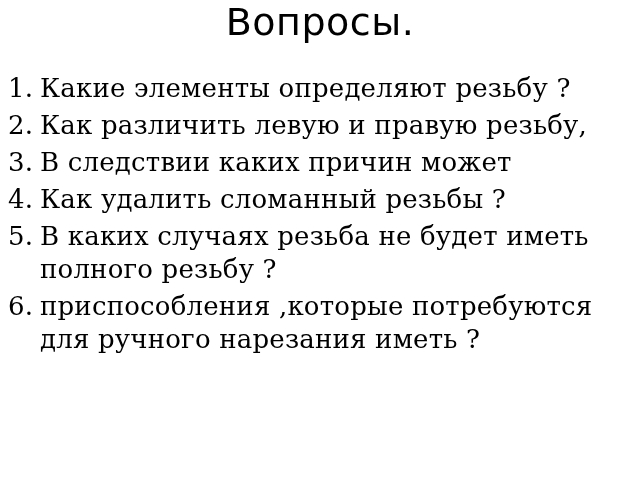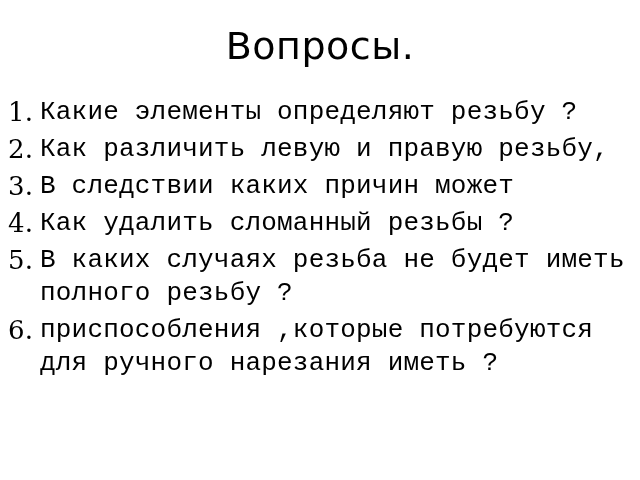--- a/index.html
+++ b/index.html
@@ -18,21 +18,20 @@
     height: 480px;
     background: #ffffff;
     color: #000000;
   }
   .title {
     font-family: "DejaVu Sans", sans-serif;
     font-size: 38px;
     line-height: 44px;
     font-weight: 400;
     text-align: center;
-    margin-top: 24px;
     color: #000000;
     letter-spacing: 0.5px;
   }
   .q-list {
     margin-top: 28px;
     font-family: "DejaVu Serif", serif;
     font-size: 26px;
     color: #000000;
     letter-spacing: 0.2px;
   }
@@ -44,21 +43,20 @@
   }
   .q-num {
     flex: none;
     width: 32px;
     line-height: 33px;
   }
   .q-text {
     flex: 1 1 auto;
     min-width: 0;
     padding-right: 12px;
-    font-family: Liberation Mono, monospace;
   }
   .q-line {
     line-height: 33px;
     white-space: nowrap;
   }
 </style>
 </head>
 <body>
 
 <div class="slide">

